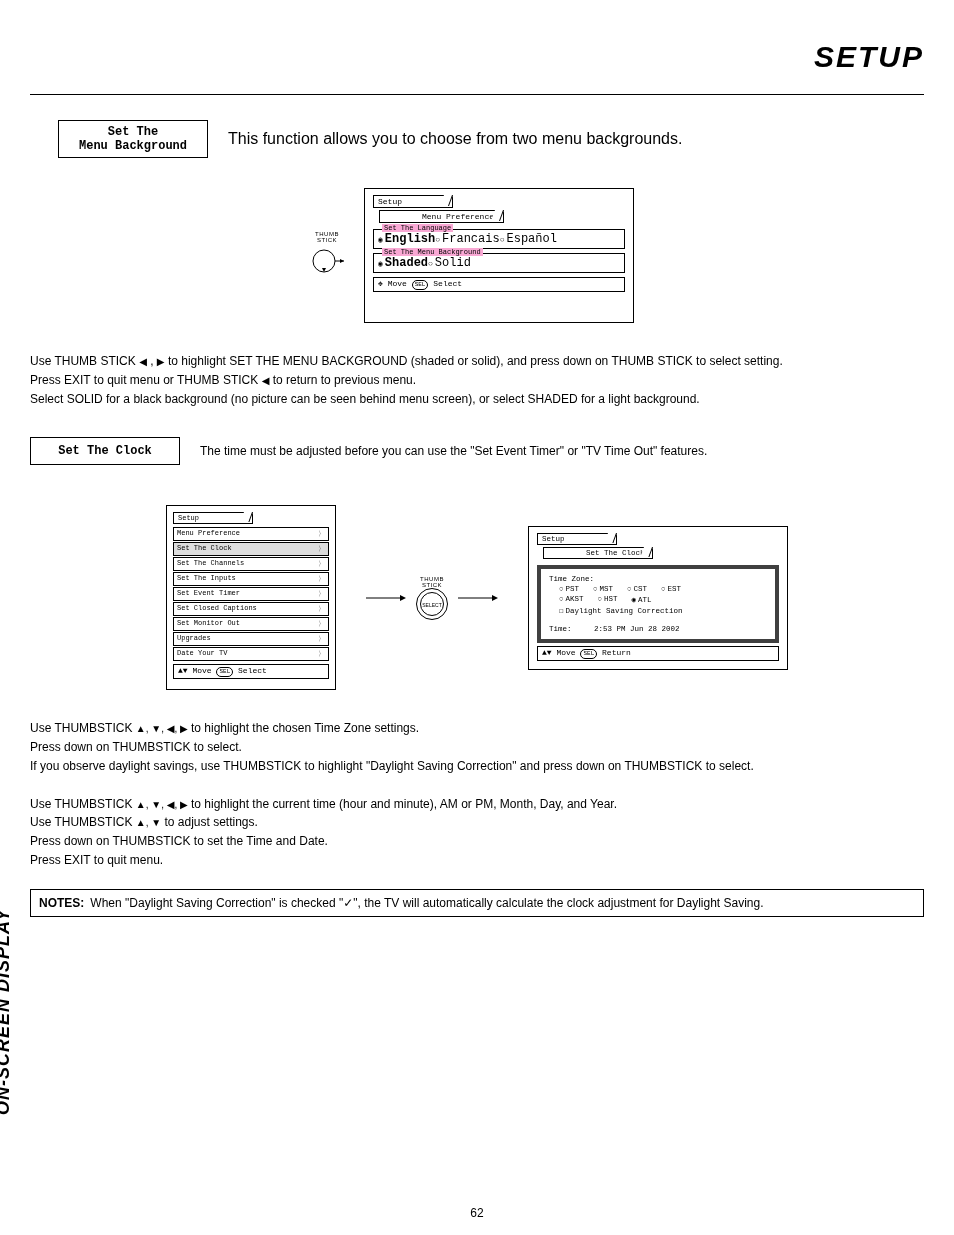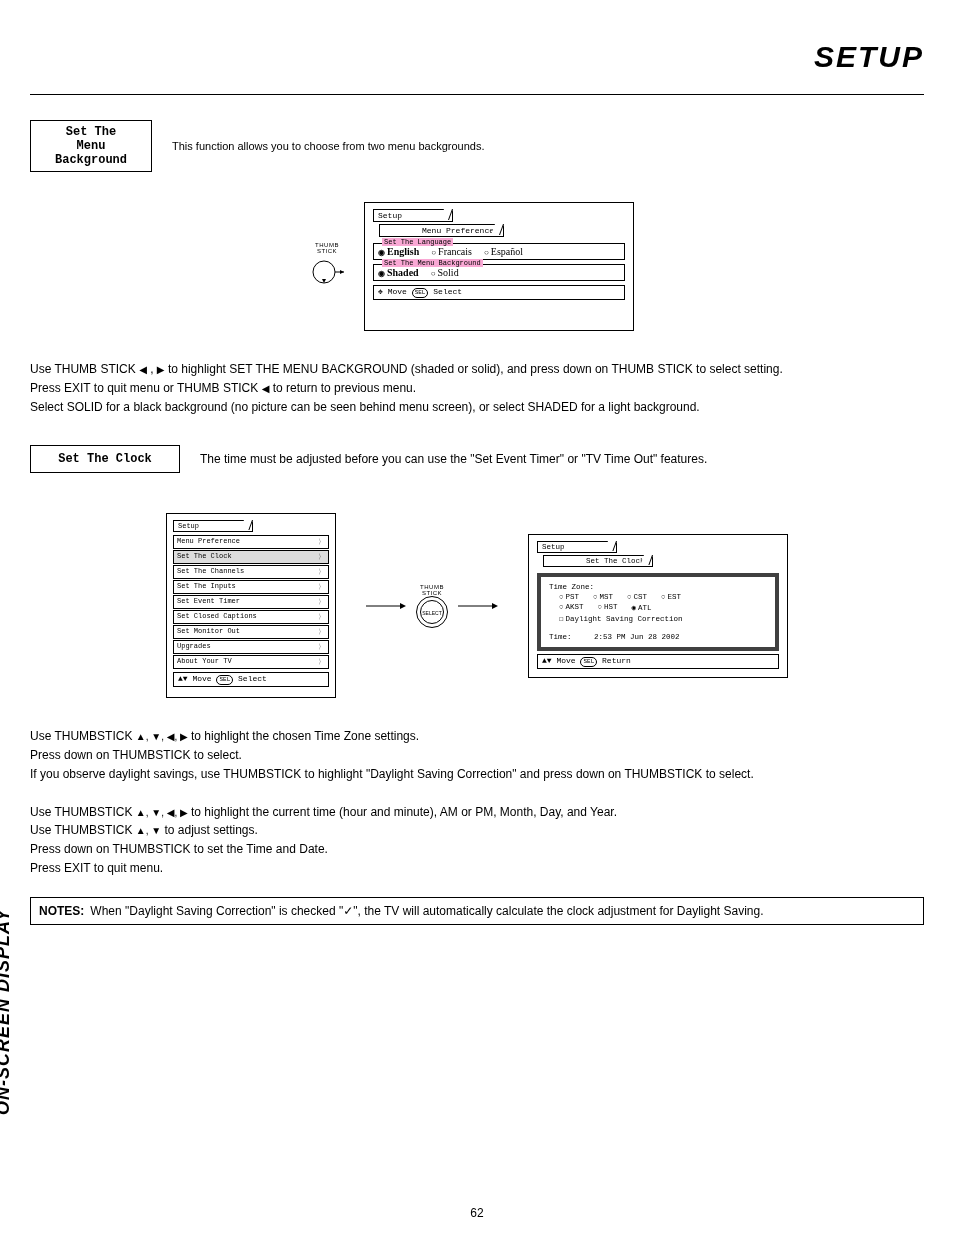--- a/index.html
+++ b/index.html
@@ -38,22 +38,22 @@
     font-weight: bold;
     font-size: 12px;
     display: inline-block;
   }
   .row1 {
     display: flex;
     align-items: center;
     gap: 20px;
     margin-top: 25px;
   }
-  .row1 .section-box { width: 122px; }
-  .row1 .desc { flex: 1; font-size: 11px; }
+  .row1 .section-box { width: 150px; margin-left: 28px; }
+  .row1 .desc { flex: 1; font-size: 16px; }
 
   .menu-diagram1 {
     display: flex;
     align-items: center;
     gap: 20px;
     margin: 30px 0 30px 280px;
   }
   .thumbstick-col { text-align: center; }
   .thumbstick-label { font-size: 6px; letter-spacing: 0.5px; }
 
@@ -89,21 +89,21 @@
     padding: 2px 4px;
     position: relative;
   }
   .osd-legend {
     position: absolute;
     top: -6px; left: 8px;
     background: #f9a8d4;
     padding: 0 2px;
     font-size: 7px;
   }
-  .osd-options { display: flex; gap: 12px; font-size: 10px; font-family: Liberation Serif, serif; }
+  .osd-options { display: flex; font-size: 12px; }
   .osd-radio::before { content: "○"; margin-right: 2px; font-size: 8px; }
   .osd-radio.sel::before { content: "◉"; }
   .osd-selected { font-weight: bold; }
   .osd-hint {
     border: 1px solid #000;
     padding: 1px 4px;
     font-size: 8px;
     margin-top: 4px;
   }
   .sel-pill {
@@ -314,21 +314,21 @@
         </div>
       <div class="list-item">
           <span>Set Monitor Out</span>
           <span class="chev">〉</span>
         </div>
       <div class="list-item">
           <span>Upgrades</span>
           <span class="chev">〉</span>
         </div>
       <div class="list-item">
-          <span>About Your TV</span>
+          <span>Date Your TV</span>
           <span class="chev">〉</span>
         </div>
       <div class="osd-hint" style="margin-top:3px">
         <span>▲▼</span> <span>Move</span>
         <span class="sel-pill">SEL</span>
         <span>Select</span>
       </div>
     </div>
 
     <div style="display:flex; align-items:center; gap:10px">

